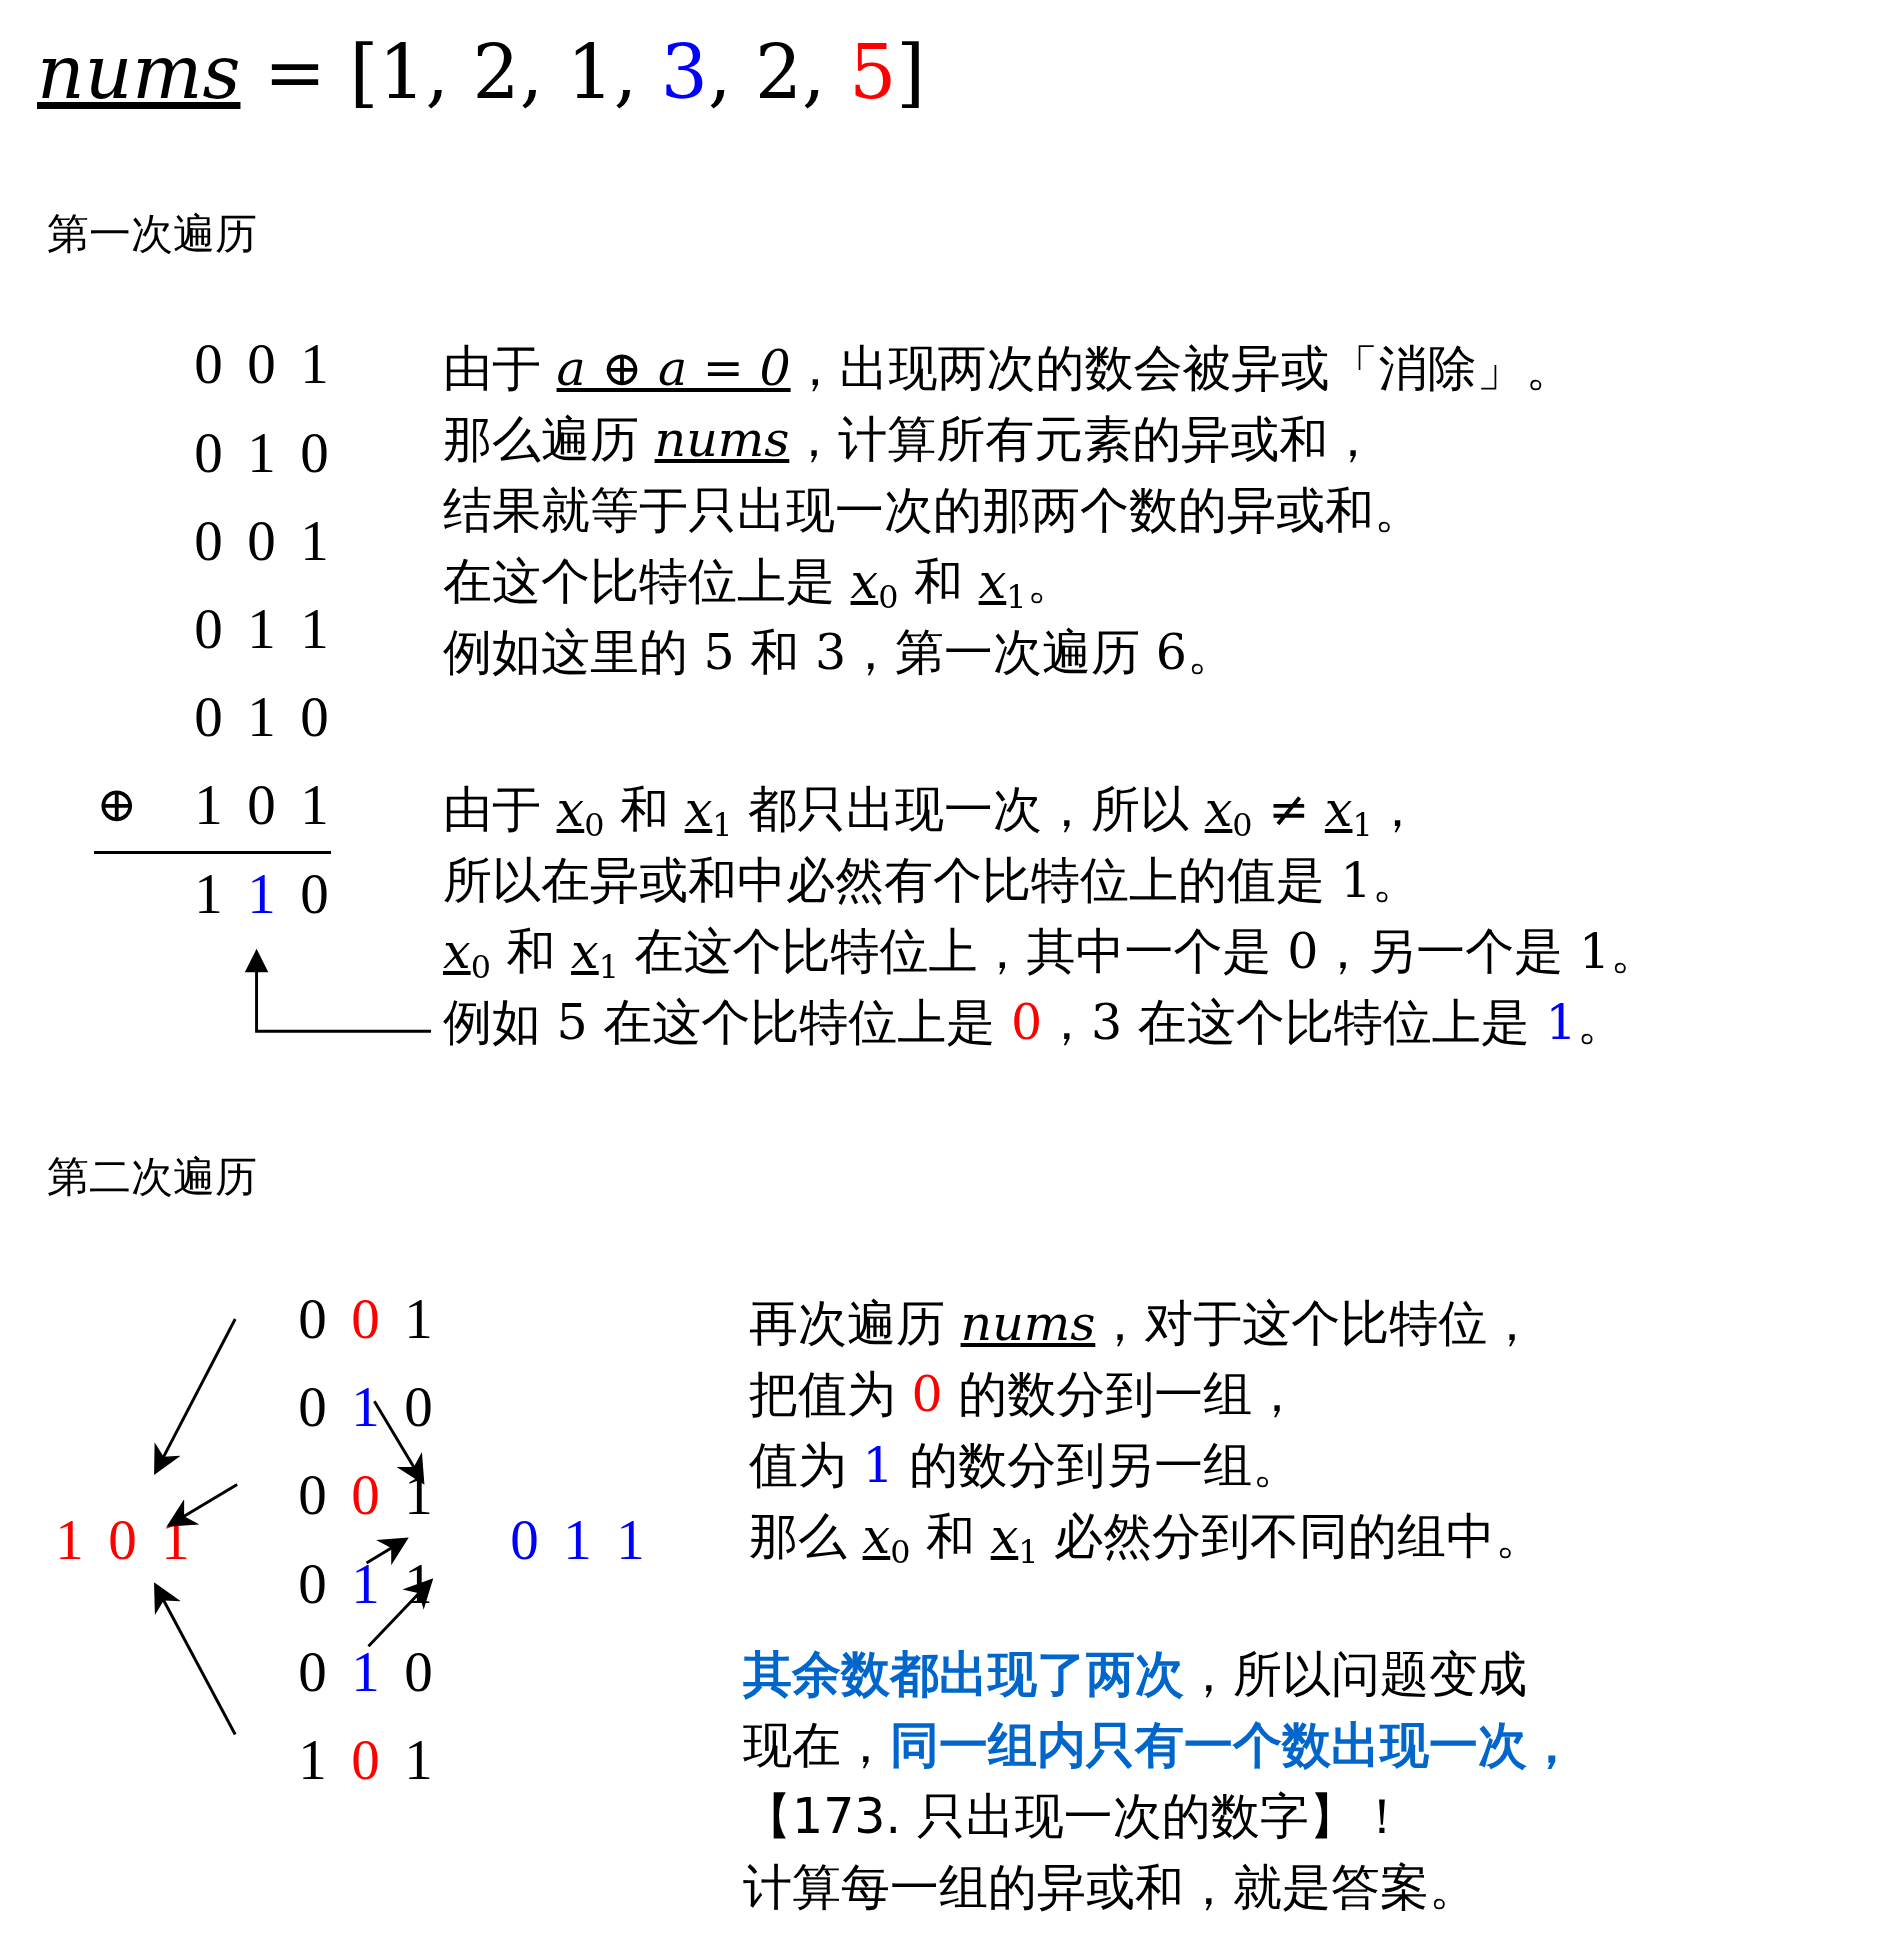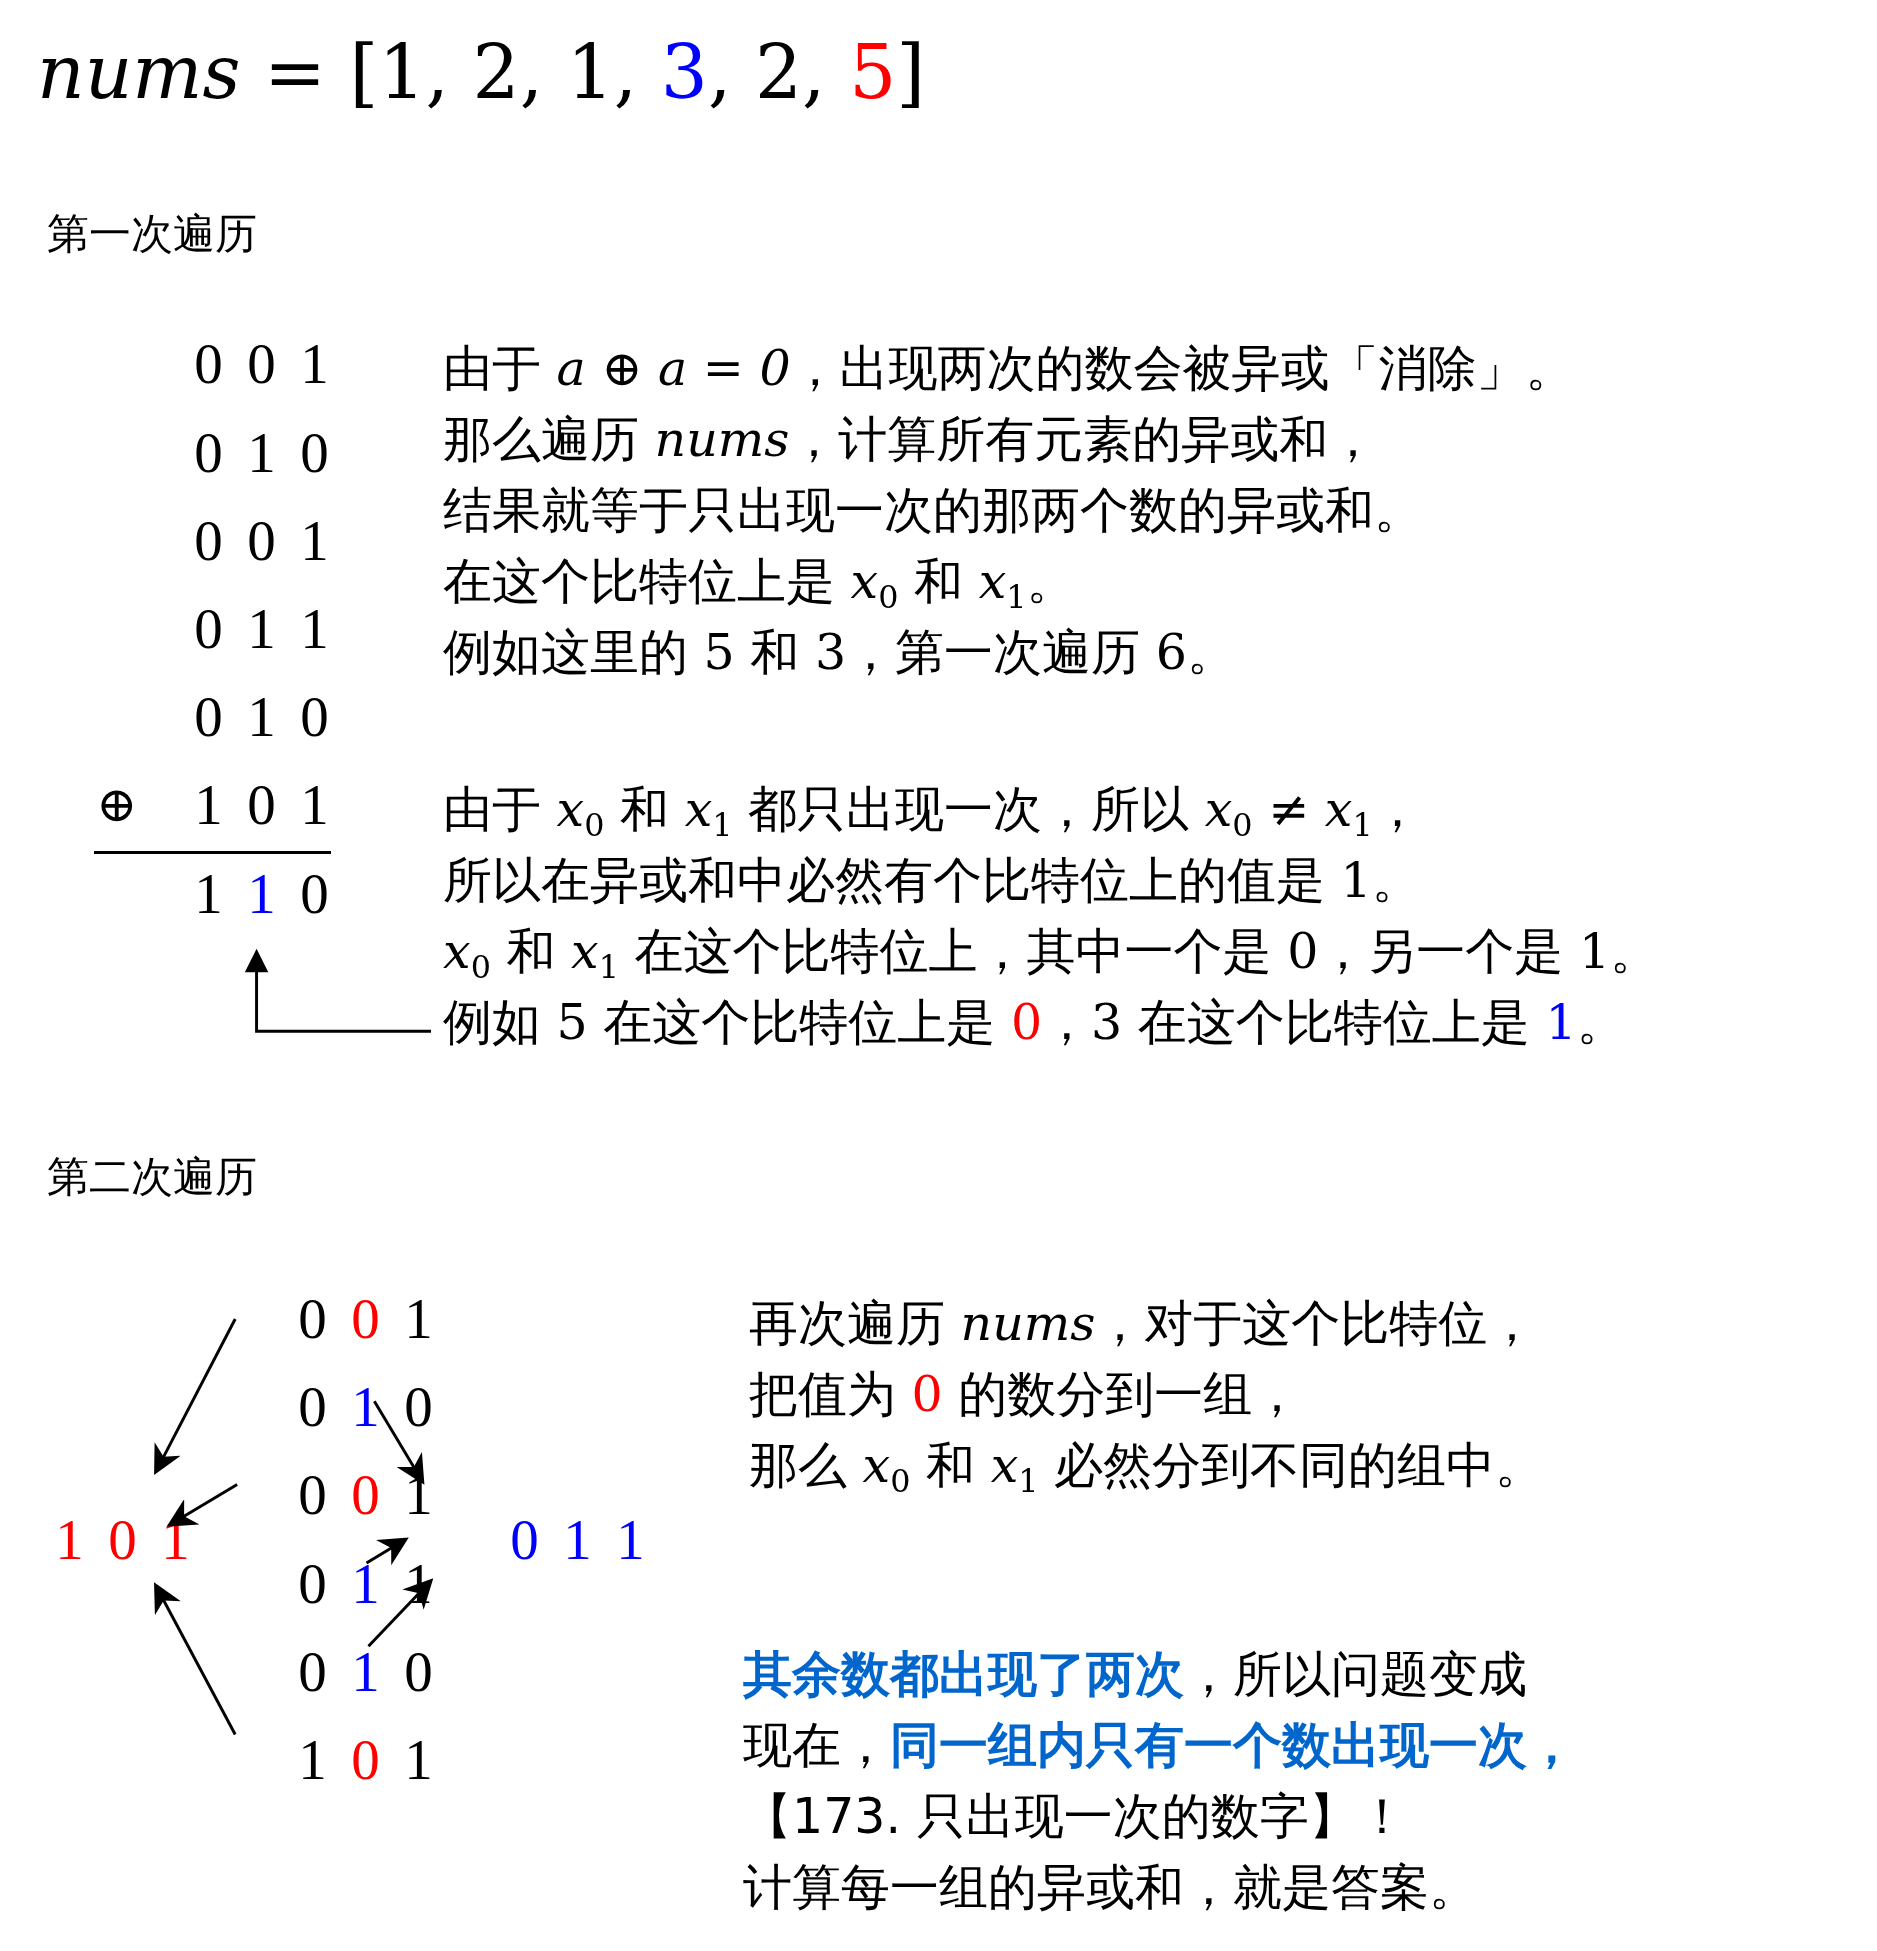--- a/index.html
+++ b/index.html
@@ -1,18 +1,18 @@
 <!DOCTYPE html>
 <html><head>
 <meta charset="utf-8">
 <style>
   html, body { margin: 0; padding: 0; background: #ffffff; }
   body { width: 1878px; height: 1951px; position: relative; overflow: hidden; color: #000; }
   .math { font-family: "DejaVu Serif", "Liberation Serif", serif; }
-  .it { font-style: italic; }
+  .it { font-style: italic; text-decoration: underline; }
   .red { color: #ff0000; }
   .blue { color: #0000ff; }
   .hl { color: #0066cc; font-weight: bold; }
   .abs { position: absolute; white-space: nowrap; }
 
   .title-eq { left: 37px; top: 17.6px; font-size: 74px; line-height: 108px; }
   .h2 { font-family: "DejaVu Sans", "Liberation Sans", sans-serif; font-weight: normal; font-size: 42px; left: 39px; margin-left: 8px; }
 
   .bits1 { font-family: "Liberation Serif", "DejaVu Serif", serif; font-size: 57px; left: 182px; }
   .bits1 span { display: inline-block; width: 53px; text-align: center; }
@@ -90,20 +90,21 @@
     <line x1="240" y1="480" x2="160" y2="330"></line>
     <line x1="382" y1="140" x2="430" y2="220"></line>
     <line x1="374" y1="305" x2="412" y2="282"></line>
     <line x1="376" y1="390" x2="438" y2="325"></line>
   </g>
 </svg>
 
 <div class="abs txt" style="left:737px; top:1288px;">
   <div><span>再次遍历 </span><span class="m it">nums</span><span>，对于这个比特位，</span></div>
   <div><span>把值为 </span><span class="m red">0</span><span> 的数分到一组，</span></div>
+  <div><span>值为 </span><span class="m blue">1</span><span> 的数分到另一组。</span></div>
   <div><span>那么 </span><span class="m it">x</span><sub class="m">0</sub><span> 和 </span><span class="m it">x</span><sub class="m">1</sub><span> 必然分到不同的组中。</span></div>
 </div>
 
 <div class="abs txt" style="left:731px; top:1639px;">
   <div><span class="hl">其余数都出现了两次</span><span>，所以问题变成</span></div>
   <div><span>现在，</span><span class="hl">同一组内只有一个数出现一次，</span></div>
   <div>【173. 只出现一次的数字】！</div>
   <div>计算每一组的异或和，就是答案。</div>
 </div>
 

